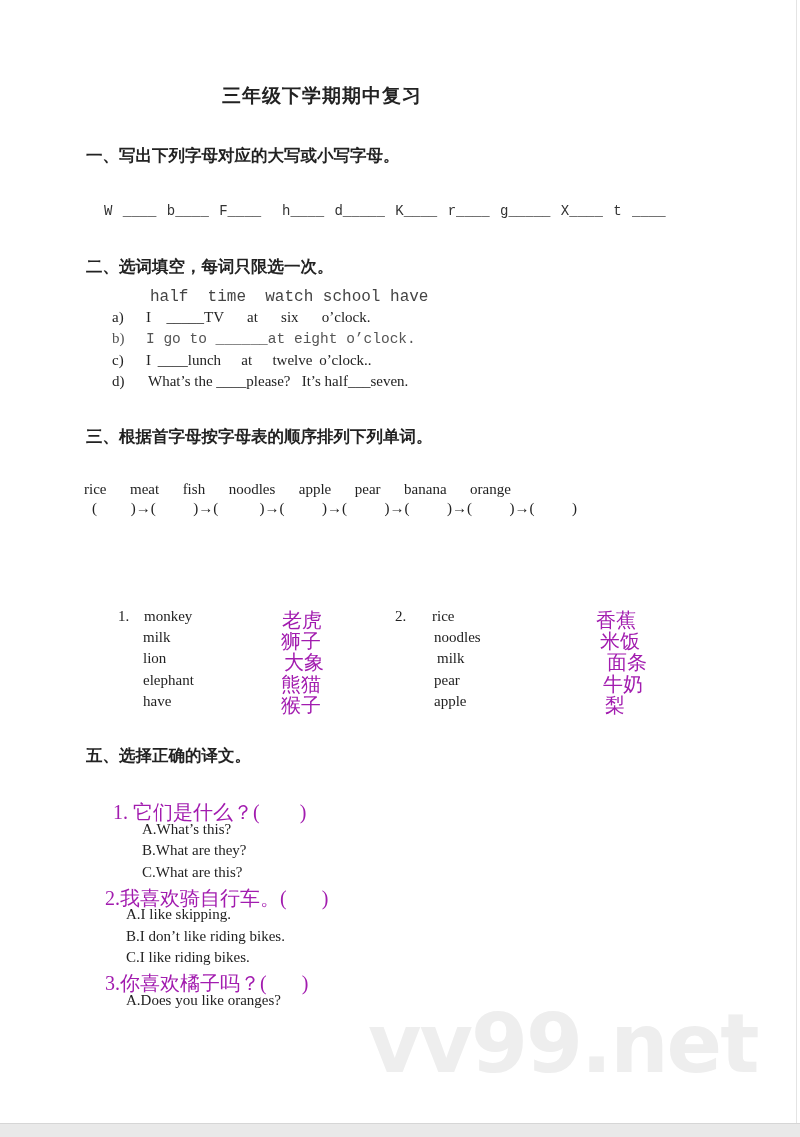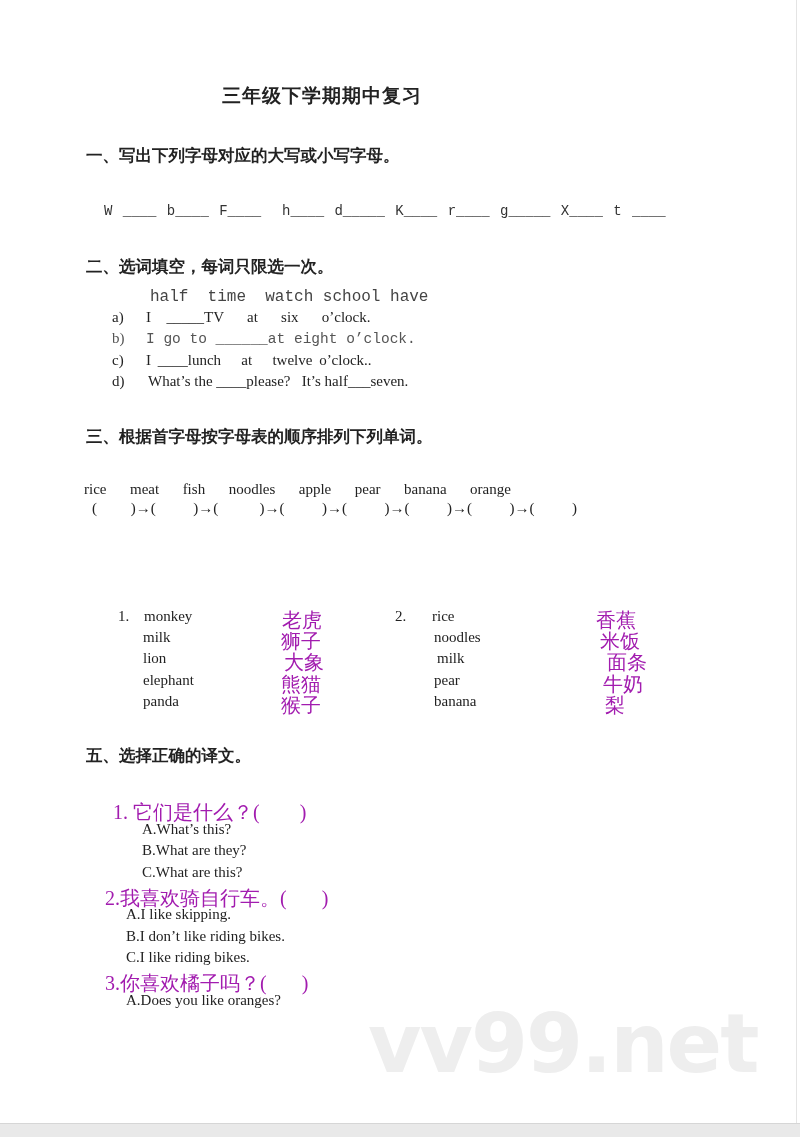--- a/index.html
+++ b/index.html
@@ -50,34 +50,34 @@
   <div class="abs sec" style="top:426px;">三、根据首字母按字母表的顺序排列下列单词。</div>
   <div class="abs q s3words">rice  meat  fish  noodles  apple  pear  banana  orange</div>
   <div class="abs q s3paren">(         )→(          )→(           )→(          )→(          )→(          )→(          )→(          )</div>
 
 
   <div class="abs match" style="left:118px; top:608px;">1.</div>
   <div class="abs match" style="left:144px; top:608px;">monkey</div>
   <div class="abs match" style="left:143px; top:629px;">milk</div>
   <div class="abs match" style="left:143px; top:650px;">lion</div>
   <div class="abs match" style="left:143px; top:672px;">elephant</div>
-  <div class="abs match" style="left:143px; top:693px;">panda</div>
+  <div class="abs match" style="left:143px; top:693px;">have</div>
 
   <div class="abs zh" style="left:282px; top:607px;">老虎</div>
   <div class="abs zh" style="left:281px; top:628px;">狮子</div>
   <div class="abs zh" style="left:284px; top:649px;">大象</div>
   <div class="abs zh" style="left:281px; top:671px;">熊猫</div>
   <div class="abs zh" style="left:281px; top:692px;">猴子</div>
 
   <div class="abs match" style="left:395px; top:608px;">2.</div>
   <div class="abs match" style="left:432px; top:608px;">rice</div>
   <div class="abs match" style="left:434px; top:629px;">noodles</div>
   <div class="abs match" style="left:437px; top:650px;">milk</div>
   <div class="abs match" style="left:434px; top:672px;">pear</div>
-  <div class="abs match" style="left:434px; top:693px;">banana</div>
+  <div class="abs match" style="left:434px; top:693px;">apple</div>
 
   <div class="abs zh" style="left:596px; top:607px;">香蕉</div>
   <div class="abs zh" style="left:600px; top:628px;">米饭</div>
   <div class="abs zh" style="left:607px; top:649px;">面条</div>
   <div class="abs zh" style="left:603px; top:671px;">牛奶</div>
   <div class="abs zh" style="left:605px; top:692px;">梨</div>
 
   <div class="abs sec" style="top:745px;">五、选择正确的译文。</div>
 
   <div class="abs zh" style="left:113px; top:799px;">1. 它们是什么？(        )</div>

